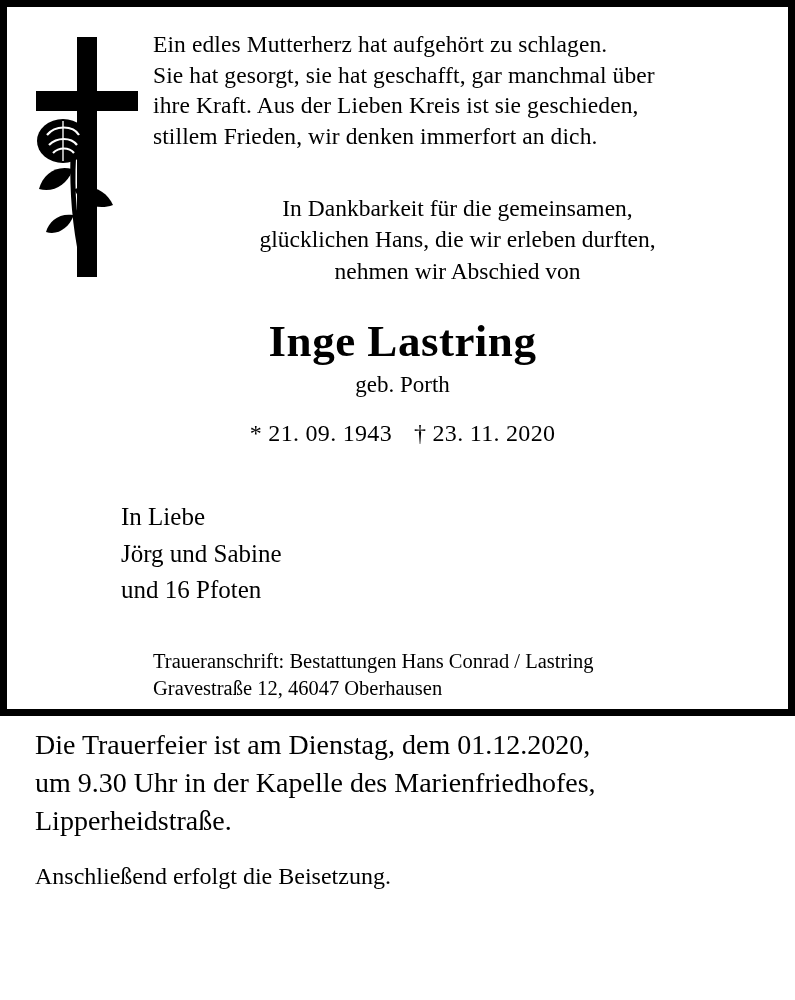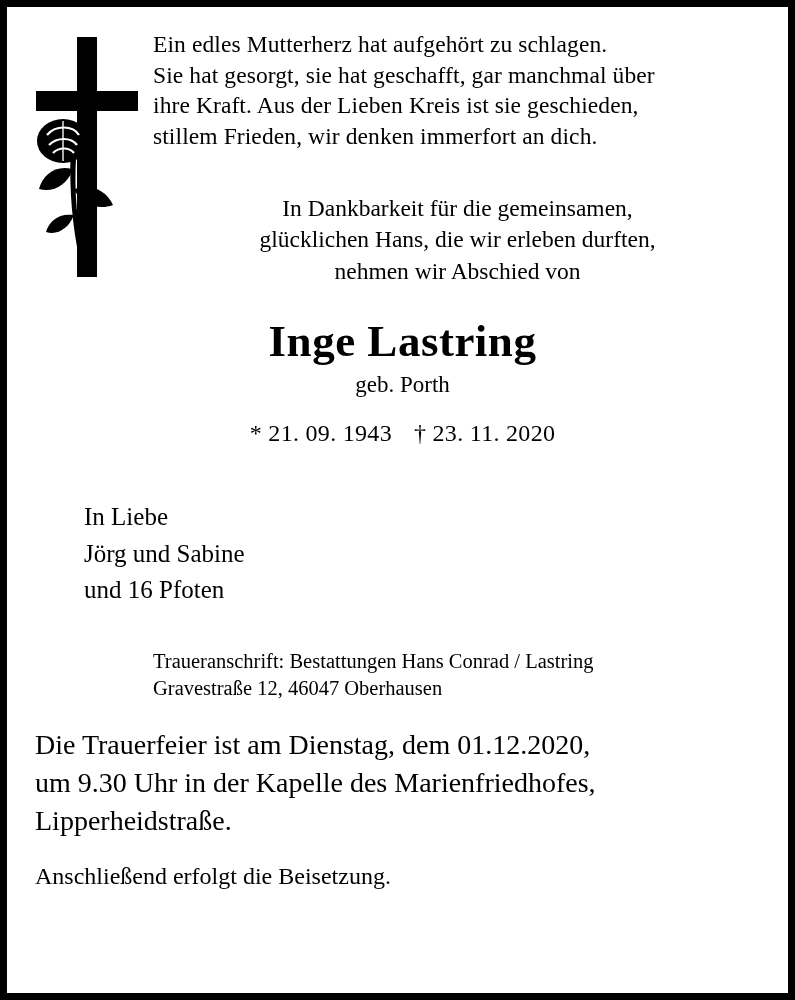--- a/index.html
+++ b/index.html
@@ -11,21 +11,21 @@
     width: 795px;
     height: 1000px;
     font-family: "Liberation Serif", serif;
     color: #000000;
     overflow: hidden;
   }
   .obituary {
     position: relative;
     box-sizing: border-box;
     width: 795px;
-    height: 1000px;
+    height: 716px;
     border: 7px solid #000000;
     background: #ffffff;
     padding: 22px 26px 10px 26px;
   }
   
   .emblem {
     position: absolute;
     left: 18px;
     top: 22px;
     width: 120px;
@@ -62,21 +62,21 @@
     margin-top: 6px;
   }
   .dates {
     font-size: 24px;
     margin-top: 22px;
     letter-spacing: 0.3px;
   }
   .dates .sep { display: inline-block; width: 22px; }
   .gap-3 { height: 52px; }
   .family {
-    margin-left: 51px;
+    margin-left: 88px;
     font-size: 25px;
     line-height: 1.45;
   }
   .gap-4 { height: 40px; }
   .address {
     margin-left: 120px;
     font-size: 20.5px;
     line-height: 1.32;
   }
   .gap-5 { height: 24px; }

